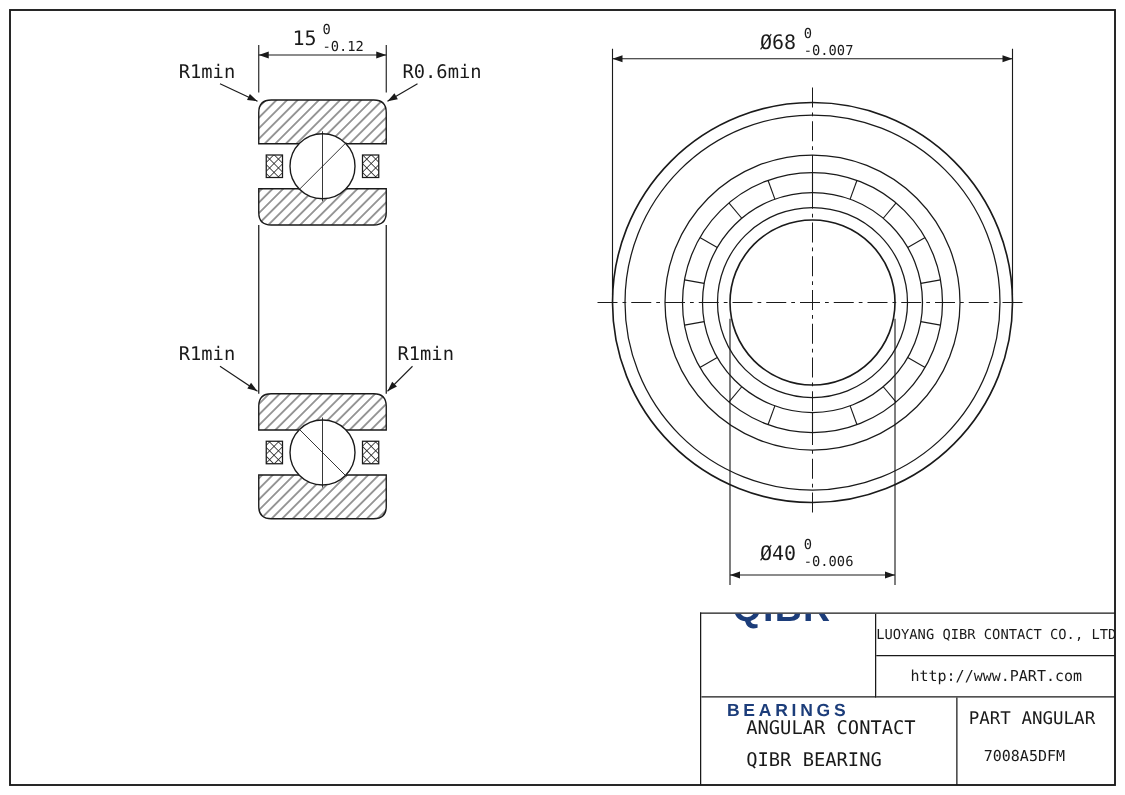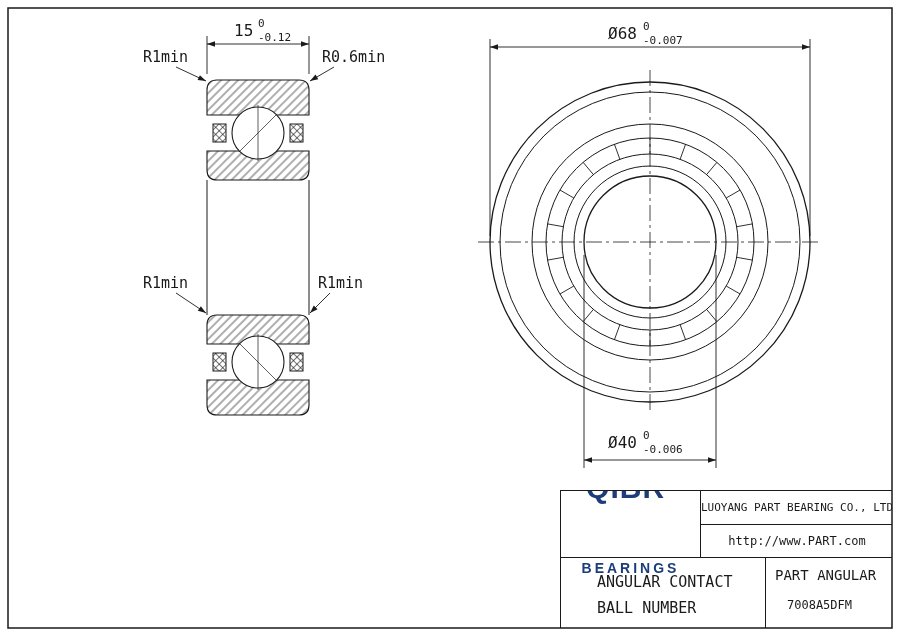--- a/index.html
+++ b/index.html
@@ -150,26 +150,26 @@
 <div class="titleblock">
   <div class="cell logo-cell">
     <div class="logo-main">
       <span>QIBR</span><span class="reg">®</span>
     </div>
     <div class="logo-rule"></div>
     <div class="logo-sub">BEARINGS</div>
   </div>
 
   <div class="cell company-cell">
-    <div class="company-name">LUOYANG PART BEARING CO., LTD</div>
+    <div class="company-name">LUOYANG QIBR CONTACT CO., LTD</div>
     <div class="company-url">http://www.PART.com</div>
   </div>
 
   <div class="cell product-cell">
     <div>ANGULAR CONTACT</div>
-    <div>BALL NUMBER</div>
+    <div>QIBR BEARING</div>
   </div>
 
   <div class="cell part-cell">
     <div class="part-label">PART ANGULAR</div>
     <div class="part-number">7008A5DFM</div>
   </div>
 </div>
 
 </body></html>

